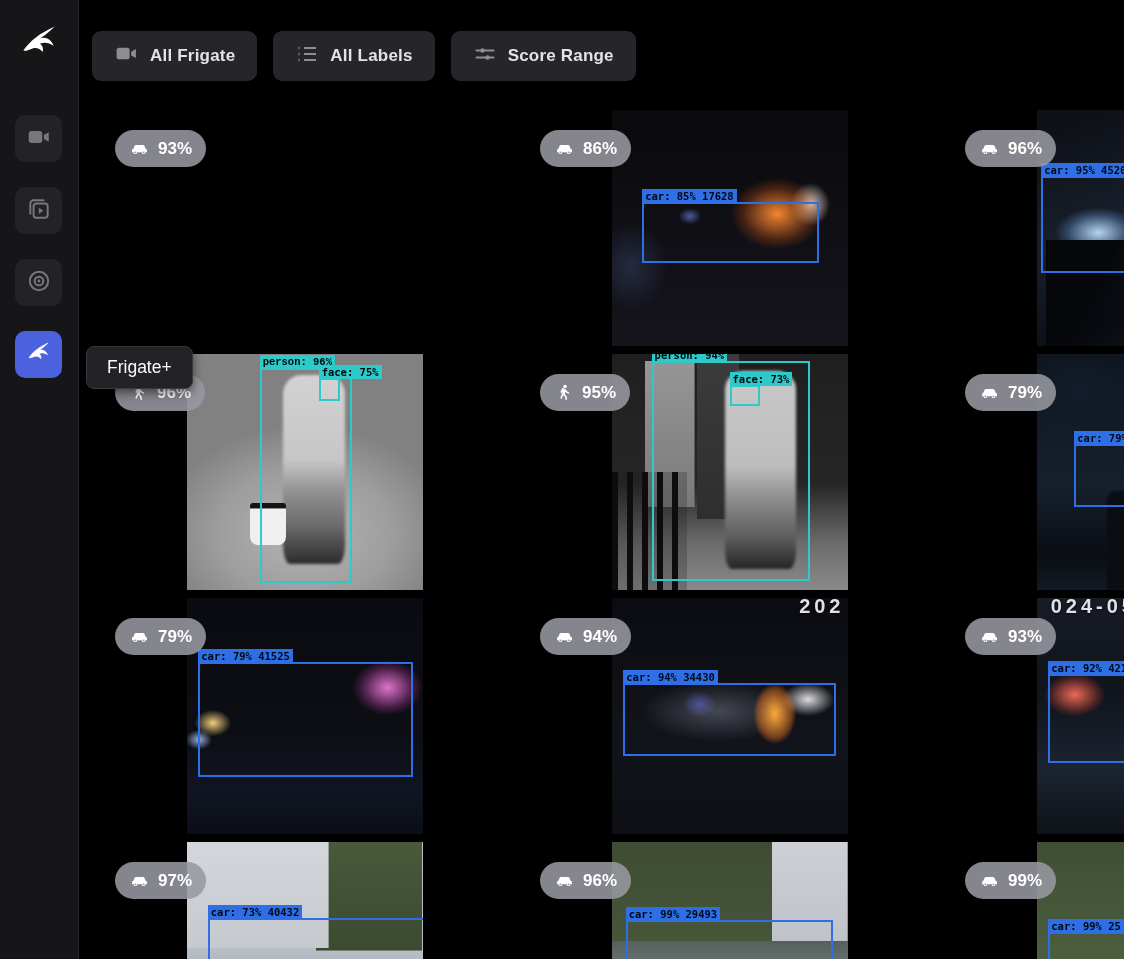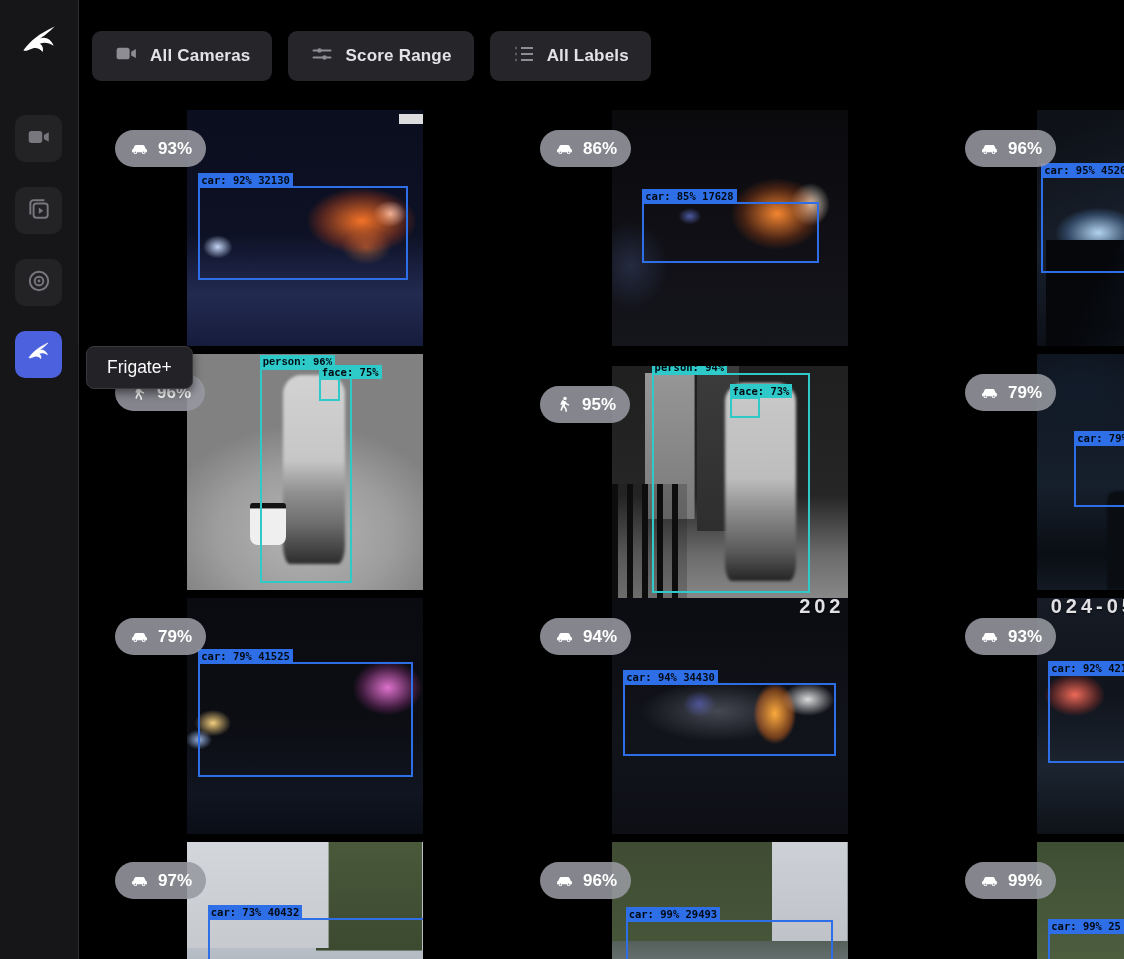--- a/index.html
+++ b/index.html
@@ -128,25 +128,20 @@
   .scene-r4c3{background:
     linear-gradient(180deg,#3e4e33 0%,#4e6040 55%,#8f9a96 76%,#a8b0b2 100%);}
   .scene-r4c3::before{content:"";left:44%;top:42%;width:3.5%;height:40%;background:#70756b;
     filter:blur(.5px);}
 </style>
 </head>
 <body style="--accent: #4c61dd;">
 
 <div class="grid">
     <div class="cell" style="left: 92px; top: 110px;">
-      <div class="thumb scene-r1c1">
-        <div class="bbox" style="left: 5%; top: 32%; width: 89%; height: 40%; border-color: rgb(46, 111, 232);">
-          <div class="bbox-label" style="background: rgb(46, 111, 232);">car: 92% 32130</div>
-        </div>
-      </div>
       <div class="badge">
         <span>
           <svg viewBox="0 0 24 24" width="21" height="21">
             <path fill="#fff" d="M3.5 16.2v-3.1l1.3-.4 1.5-3.6A2 2 0 0 1 8.1 7.9h7.8a2 2 0 0 1 1.8 1.2l1.5 3.6 1.3.4v3.1h-1.7a2.1 2.1 0 1 1-4.2 0H9.4a2.1 2.1 0 1 1-4.2 0H3.5z"></path>
             <circle cx="7.3" cy="16.3" r="1" fill="#8e9098"></circle>
             <circle cx="16.7" cy="16.3" r="1" fill="#8e9098"></circle>
           </svg>
         </span>
         <span>93%</span>
       </div>
@@ -197,21 +192,21 @@
       <div class="badge">
         <span>
           <svg viewBox="0 0 24 24" width="20" height="20" fill="#fff">
             <circle cx="13.2" cy="4.2" r="2.1"></circle>
             <path d="M12 7.3c.9-.3 1.8.1 2.3.8l1.5 2.2 2.6 1.1-.6 1.6-3.1-1.3-1.1-1.3-.7 3 2 2.1.9 4.4-1.8.4-.8-3.9-2.1-2-1.8 4.6-1.8-.7 2.2-5.7.6-2.8-1.2 2.1-1.6-.9 2.1-4c.3-.6.8-1.1 1.4-1.7z"></path>
           </svg>
         </span>
         <span>96%</span>
       </div>
     </div>
-    <div class="cell" style="left: 517px; top: 366px;">
+    <div class="cell" style="left: 517px; top: 354px;">
       <div class="thumb scene-r2c2">
         <div class="bbox" style="left: 17%; top: 3%; width: 67%; height: 93%; border-color: rgb(46, 201, 201);">
           <div class="bbox-label" style="background: rgb(46, 201, 201);">person: 94%</div>
         </div>
         <div class="bbox" style="left: 50%; top: 13%; width: 8%; height: 9%; border-color: rgb(46, 201, 201); padding-left: 26px;">
           <div class="bbox-label" style="background: rgb(46, 201, 201);">face: 73%</div>
         </div>
       </div>
       <div class="badge">
         <span>
@@ -388,36 +383,36 @@
 </aside>
 
 <div class="toolbar">
   <div class="tb-btn">
     <span>
       <svg viewBox="0 0 24 24" width="25" height="25">
           <rect x="2.5" y="6.5" width="12.5" height="11" rx="2.5" fill="#8d8d93"></rect>
           <path d="M16.5 10.2l4.5-2.6v8.8l-4.5-2.6z" fill="#8d8d93"></path>
         </svg>
     </span>
-    <span>All Cameras</span>
+    <span>All Frigate</span>
+  </div>
+  <div class="tb-btn">
+    <span>
+      <svg viewBox="0 0 24 24" width="24" height="24" stroke="#8d8d93" stroke-width="2" fill="none">
+          <path d="M9 6h12M9 12h12M9 18h12"></path>
+          <path d="M3.5 6h1M3.5 12h1M3.5 18h1" stroke-width="2.6"></path>
+        </svg>
+    </span>
+    <span>All Labels</span>
   </div>
   <div class="tb-btn">
     <span>
       <svg viewBox="0 0 24 24" width="24" height="24" stroke="#8d8d93" stroke-width="2" fill="none" stroke-linecap="round">
           <path d="M3.5 8.5h17M3.5 15.5h17"></path>
           <circle cx="9.5" cy="8.5" r="2.2" fill="#8d8d93" stroke="none"></circle>
           <circle cx="14.5" cy="15.5" r="2.2" fill="#8d8d93" stroke="none"></circle>
         </svg>
     </span>
     <span>Score Range</span>
   </div>
-  <div class="tb-btn">
-    <span>
-      <svg viewBox="0 0 24 24" width="24" height="24" stroke="#8d8d93" stroke-width="2" fill="none">
-          <path d="M9 6h12M9 12h12M9 18h12"></path>
-          <path d="M3.5 6h1M3.5 12h1M3.5 18h1" stroke-width="2.6"></path>
-        </svg>
-    </span>
-    <span>All Labels</span>
-  </div>
 </div>
 
 <div class="tooltip">Frigate+</div>
 
 </body></html>

